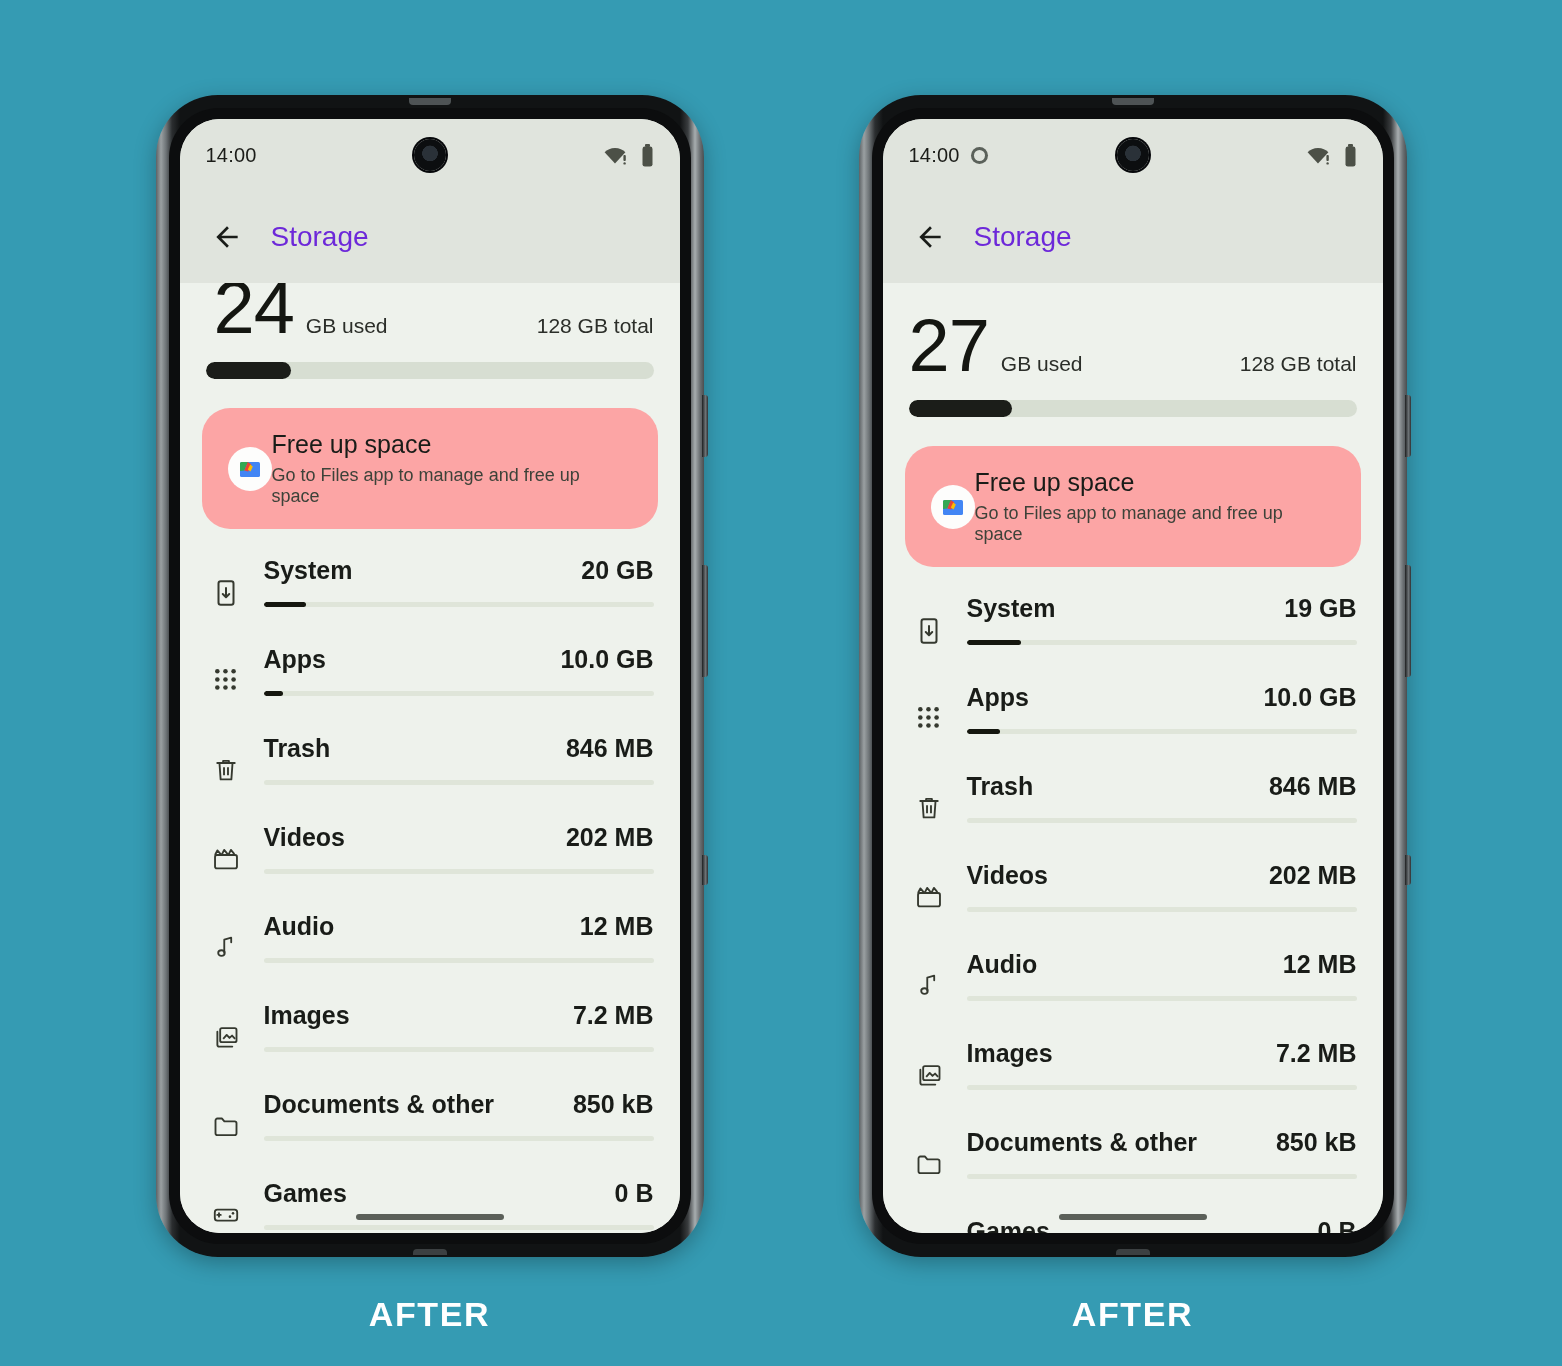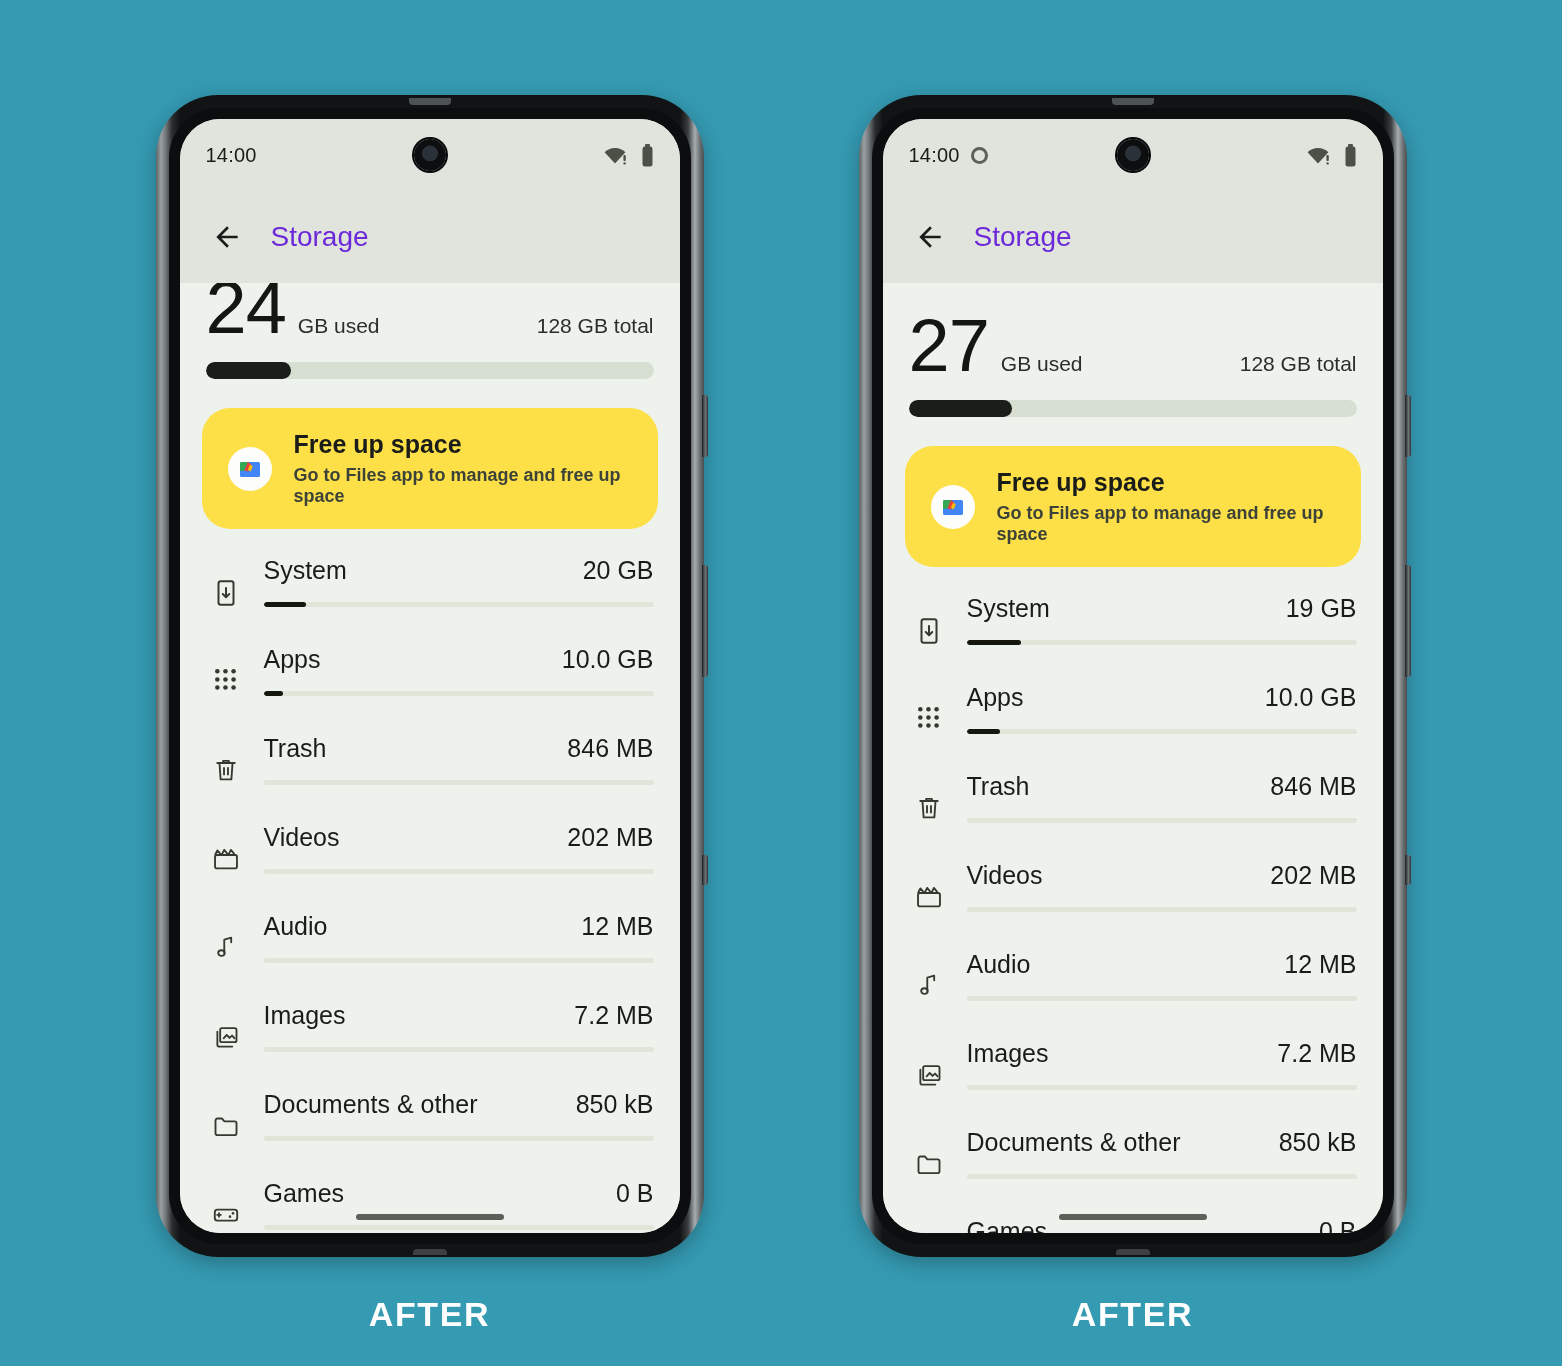--- a/index.html
+++ b/index.html
@@ -204,27 +204,25 @@
   }
   .total-bar-fill {
     height: 100%;
     border-radius: 9px;
     background: #1b1d19;
   }
 
   
   .card {
     margin: 29px 2px 0 2px;
-    background: #fde047;
+    background: #fca5a5;
     border-radius: 28px;
     padding: 22px 26px;
     display: flex;
     align-items: center;
-    gap: 22px;
-    font-weight: bold;
   }
   .files-icon {
     width: 44px; height: 44px;
     border-radius: 50%;
     background: #fdfdfc;
     display: flex;
     align-items: center;
     justify-content: center;
     flex: 0 0 auto;
   }
@@ -254,20 +252,21 @@
     justify-content: center;
     padding-top: 22px;
   }
   .row-body {
     flex: 1 1 auto;
     margin-left: 18px;
   }
   .row-top {
     display: flex;
     align-items: flex-end;
+    font-weight: bold;
   }
   .row-label {
     font-size: 25px;
     color: #191c18;
   }
   .row-value {
     margin-left: auto;
     font-size: 25px;
     color: #191c18;
   }
@@ -347,21 +346,21 @@
               <svg width="32" height="32" viewBox="0 0 24 24">
                 <path d="M20 11H7.8l5.6-5.6-1.4-1.4L4 12l8 8 1.4-1.4L7.8 13H20z" fill="#191c18"></path>
               </svg>
             </span>
           </div>
           <span class="appbar-title">Storage</span>
         </div>
 
         <div class="content">
 
-          <div class="summary" style="margin-top:-16px;">
+          <div class="summary" style="margin-top:-16px;margin-left:8px;">
             <span class="summary-num">24</span>
             <span class="summary-unit">GB used</span>
             <span class="summary-total">128 GB total</span>
           </div>
 
           <div class="total-bar">
             <div class="total-bar-fill" style="width: 19%;"></div>
           </div>
 
           <div class="card">

